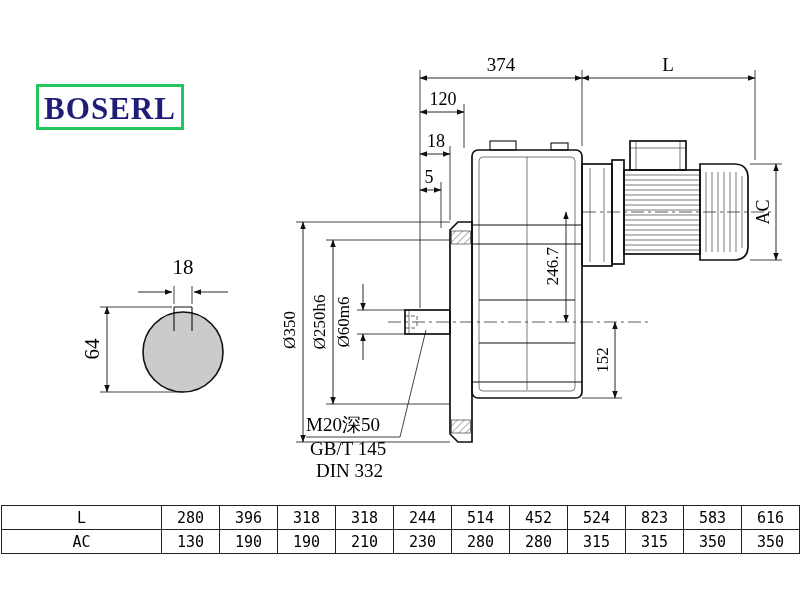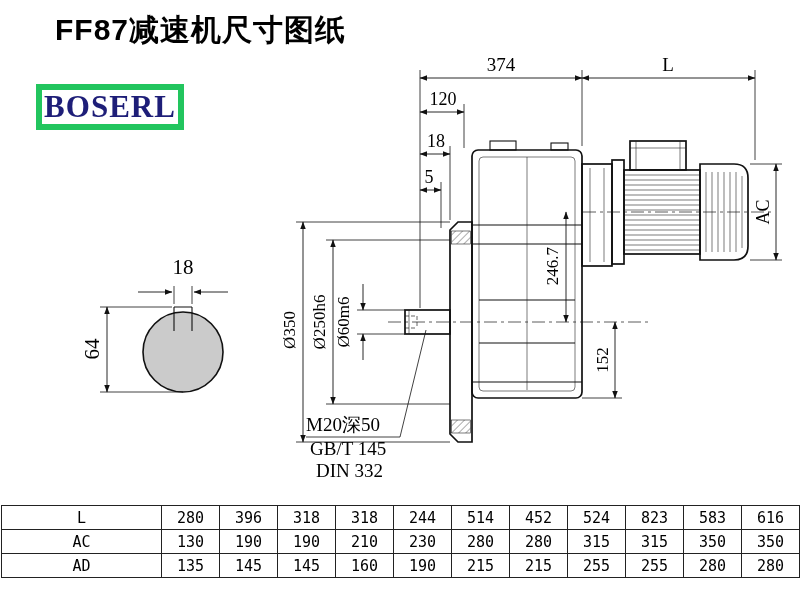--- a/index.html
+++ b/index.html
@@ -4,22 +4,22 @@
 <style>
   * { margin:0; padding:0; box-sizing:border-box; }
   html,body { width:800px; height:614px; background:#fff; overflow:hidden;
               font-family:"Liberation Sans", sans-serif; }
   .page { position:absolute; left:0; top:0; width:800px; height:614px; background:#ffffff; }
 
   .title { position:absolute; left:55px; top:10px; font-size:30px; font-weight:bold;
            color:#000; letter-spacing:1px; white-space:nowrap; }
 
   .logo-box { position:absolute; left:36px; top:84px; width:148px; height:46px;
-              border:6px solid #22c55e; background:#fff;
-              display:flex; align-items:center; justify-content:center; }
+              border:3px solid #22c55e; background:#fff;
+              display:flex; align-items:flex-end; justify-content:center; }
   .logo-box span { font-family:"Liberation Serif", serif; font-weight:bold;
                    font-size:31px; color:#1e1e78; letter-spacing:1px; }
 
   svg.drawing { position:absolute; left:0; top:0; }
   .ol  { fill:none; stroke:#111; stroke-width:1.7; }
   .ml  { fill:none; stroke:#111; stroke-width:1.1; }
   .tl  { fill:none; stroke:#222; stroke-width:0.6; }
   .ext { fill:none; stroke:#111; stroke-width:0.8; }
   .dim { fill:none; stroke:#111; stroke-width:0.9; }
   .cl  { fill:none; stroke:#333; stroke-width:0.8; stroke-dasharray:13 4 3 4; }
@@ -38,21 +38,20 @@
                vertical-align:middle; font-weight:normal; padding:0; overflow:hidden; }
   tr.hdr { height:38px; }
   tr.datarow { height:24px; }
   .hdr-cell div { font-size:14px; line-height:1.25; }
 </style>
 </head>
 <body>
 
 <div class="page">
 
-  <div class="title">FF87减速机尺寸图纸</div>
 
   <div class="logo-box">
     <span>BOSERL</span>
   </div>
 
   <svg class="drawing" width="800" height="505" viewBox="0 0 800 505">
     <defs>
       <marker id="arr" viewBox="0 0 10 10" refX="9" refY="5" markerWidth="9" markerHeight="9" orient="auto-start-reverse">
         <path d="M0,1.5 L9.5,5 L0,8.5 Z" fill="#111"></path>
       </marker>
@@ -191,30 +190,16 @@
       <td>190</td>
       <td>210</td>
       <td>230</td>
       <td>280</td>
       <td>280</td>
       <td>315</td>
       <td>315</td>
       <td>350</td>
       <td>350</td>
     </tr>
-    <tr class="datarow">
-      <th>AD</th>
-      <td>135</td>
-      <td>145</td>
-      <td>145</td>
-      <td>160</td>
-      <td>190</td>
-      <td>215</td>
-      <td>215</td>
-      <td>255</td>
-      <td>255</td>
-      <td>280</td>
-      <td>280</td>
-    </tr>
   </tbody>
     </table>
 
 </div>
 
 </body></html>

